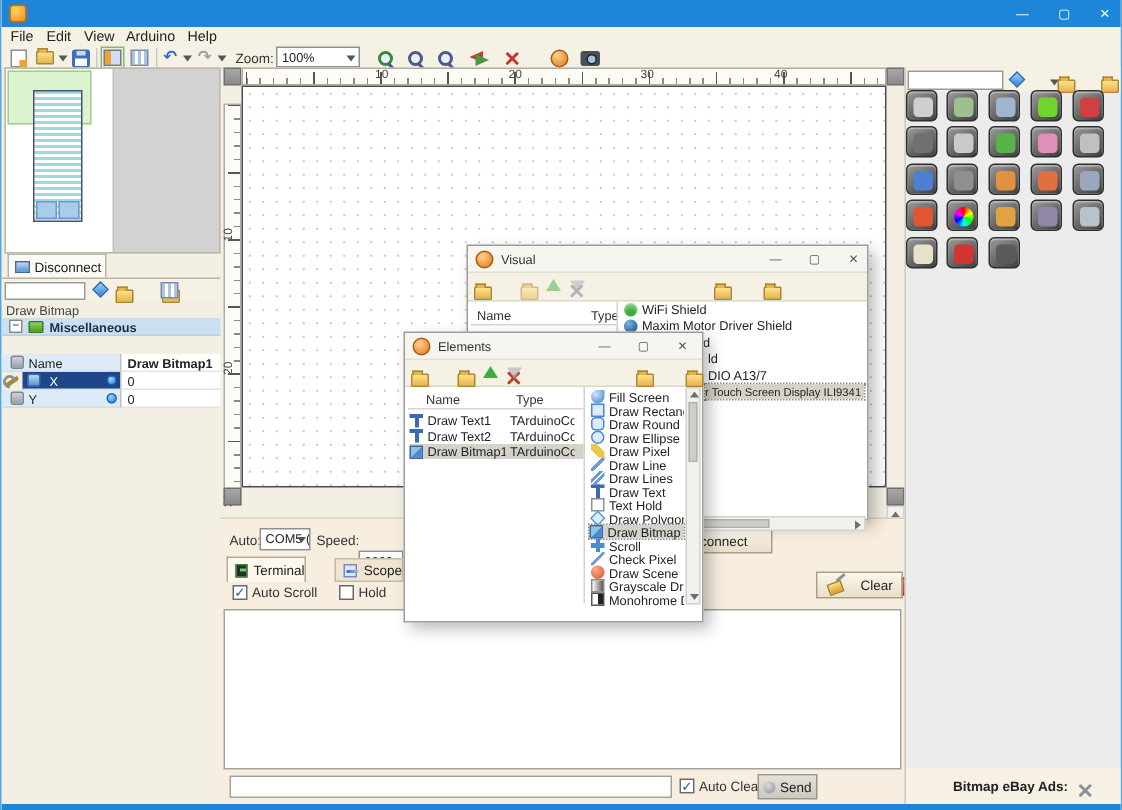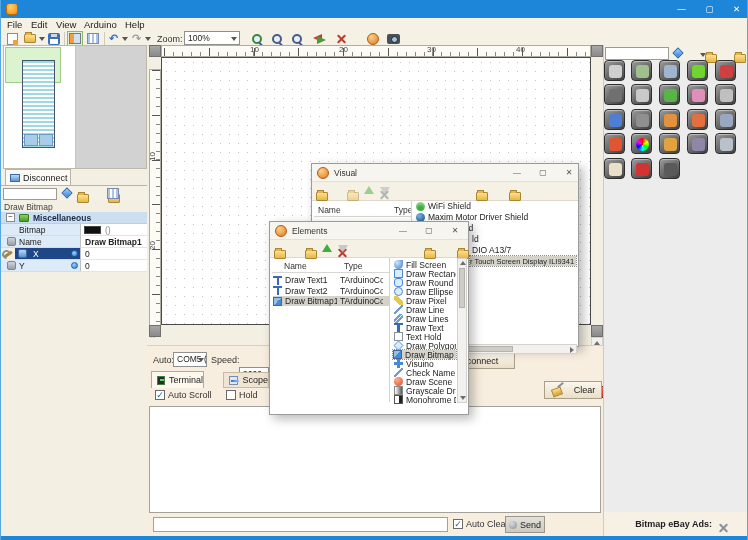--- a/index.html
+++ b/index.html
@@ -326,27 +326,20 @@
   </div>
 
   <div class="abs tx" style="left:3px;top:202px;font-size:8.5px;color:#444">Draw Bitmap</div>
 
   <div class="abs" style="left:0;top:212px;width:146px;height:12px;background:#ccdff0;border-bottom:1px solid #b8cfe4">
     <span class="abs expd" style="left:5px;top:1px">−</span>
     <span class="abs chip" style="left:18px;top:2px"></span>
     <span class="abs" style="left:32px;top:1px;font-size:8.5px;font-weight:bold;color:#1a2a4a">Miscellaneous</span>
   </div>
 
-  <div class="prow" style="left:0;top:224px">
-    <span class="plab">Bitmap</span>
-    <span class="pval">
-      <span class="abs" style="left:3px;top:2px;width:17px;height:8px;background:#111;border:1px solid #444"></span>
-      <span class="abs" style="left:24px;top:0;color:#8a8a8a">()</span>
-    </span>
-  </div>
 
   <div class="prow" style="left:0;top:236px">
     <span class="plab">
       <span class="abs mico" style="left:6px;top:1px"></span>
       <span>Name</span>
     </span>
     <span class="pval" style="font-weight:bold">Draw Bitmap1</span>
   </div>
 
   <div class="prow" style="left:0;top:248px">
@@ -671,25 +664,25 @@
     <div class="titem" style="left:124px;top:119px;width:62px;height:9px">
         <span class="tico g-poly"></span>
         <span class="clip" style="width:50px">Draw Polygon</span>
       </div>
     <div class="titem s" style="left:123px;top:128px;width:63px;height:9px">
         <span class="tico g-img"></span>
         <span class="clip" style="width:50px">Draw Bitmap</span>
       </div>
     <div class="titem" style="left:124px;top:137px;width:62px;height:9px">
         <span class="tico g-cross"></span>
-        <span class="clip" style="width:50px">Visuino</span>
+        <span class="clip" style="width:50px">Scroll</span>
       </div>
     <div class="titem" style="left:124px;top:146px;width:62px;height:9px">
         <span class="tico g-line"></span>
-        <span class="clip" style="width:50px">Check Name</span>
+        <span class="clip" style="width:50px">Check Pixel</span>
       </div>
     <div class="titem" style="left:124px;top:155px;width:62px;height:9px">
         <span class="tico g-dot"></span>
         <span class="clip" style="width:50px">Draw Scene</span>
       </div>
     <div class="titem" style="left:124px;top:164px;width:62px;height:9px">
         <span class="tico g-gray"></span>
         <span class="clip" style="width:50px">Grayscale Draw S</span>
       </div>
     <div class="titem" style="left:124px;top:173px;width:62px;height:9px">

